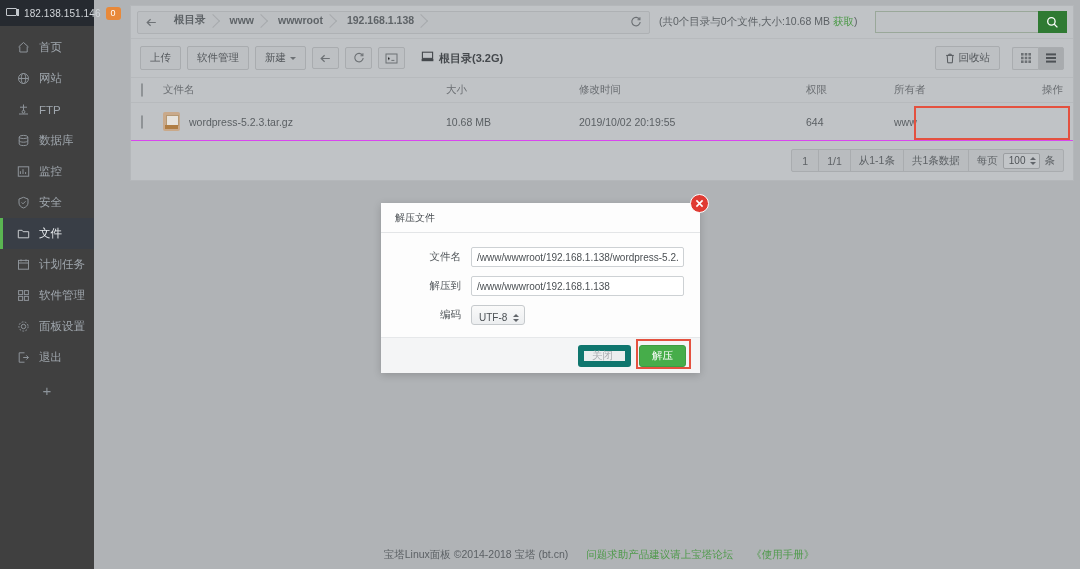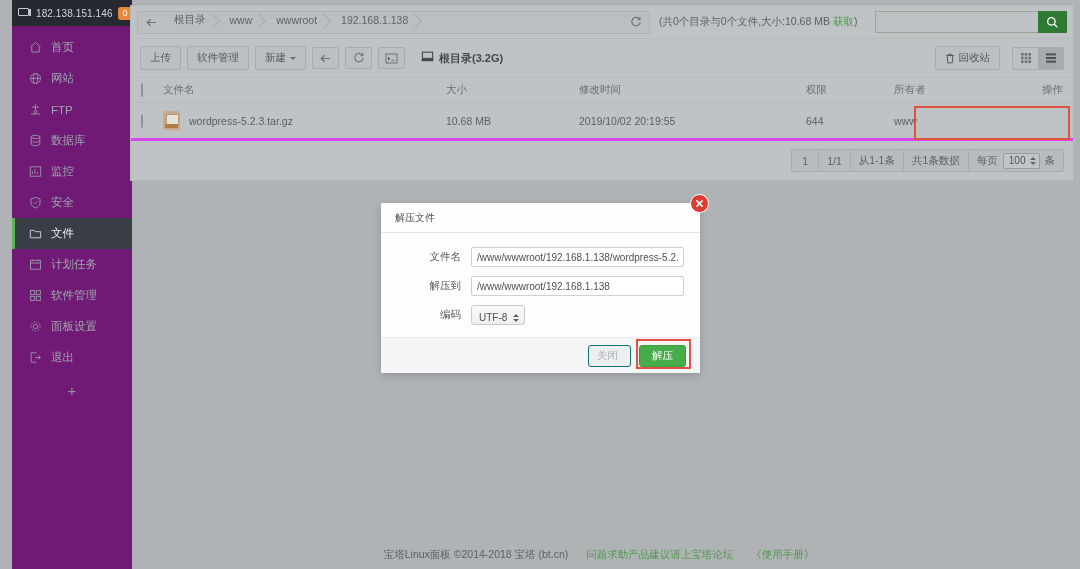--- a/index.html
+++ b/index.html
@@ -6,22 +6,22 @@
   html, body {
     width: 1080px; height: 569px;
     background: #aaadb0;
     font-family: "Liberation Sans", "DejaVu Sans", sans-serif;
     overflow: hidden;
   }
   .app { position: relative; width: 1080px; height: 569px; background: #b0b3b6; }
 
   
   .sidebar {
-    position: absolute; left: 12px; top: 0; width: 120px; height: 569px;
-    background: #701a75;
+    position: absolute; left: 0; top: 0; width: 94px; height: 569px;
+    background: #404040;
   }
   .sb-head {
     height: 26px; background: #262a30; display: flex; align-items: center;
     padding: 0 6px; gap: 5px;
   }
   .sb-ip { color: #d2d6da; font-size: 10px; letter-spacing: .1px; white-space: nowrap; }
   .sb-badge {
     margin-left: auto; background: #e8893a; color: #fff; font-size: 9px;
     border-radius: 3px; padding: 1px 5px; line-height: 11px;
   }
@@ -69,20 +69,21 @@
     position: relative;
   }
   .crumb-back {
     width: 26px; height: 21px; display: flex; align-items: center; justify-content: center;
     color: #6e7276; font-size: 11px; cursor: pointer;
   }
   .crumb {
     position: relative; height: 21px; display: flex; align-items: center;
     padding: 0 14px 4px 10px; color: #5e6367; font-size: 10.5px; cursor: pointer;
     white-space: nowrap;
+    font-weight: bold;
   }
   .crumb::after {
     content: ""; position: absolute; right: 2px; top: 4px; width: 9px; height: 9px;
     border-top: 1px solid #a7aaad; border-right: 1px solid #a7aaad; transform: rotate(45deg);
   }
   .crumb-refresh {
     margin-left: auto; width: 26px; height: 21px; display: flex; align-items: center;
     justify-content: center; color: #6b6f73; font-size: 12px; cursor: pointer;
   }
   .dirinfo { margin-left: 9px; font-size: 10.5px; color: #5c6165; white-space: nowrap; }
@@ -129,21 +130,21 @@
   .viewbtn:first-child { border-radius: 2px 0 0 2px; border-right: none; }
   .viewbtn:last-child { border-radius: 0 2px 2px 0; background: #a8abae; }
 
   
   .tbl { width: 100%; }
   .thead, .trow {
     display: flex; align-items: center; height: 25px; padding: 0 10px;
     font-size: 10.5px; color: #6a6e72;
   }
   .thead { border-bottom: 1px solid #b7babd; }
-  .trow { height: 38px; color: #5a5f63; border-bottom: 3px solid #d946ef; position: relative; }
+  .trow { height: 38px; color: #5a5f63; border-bottom: 1px solid #d946ef; position: relative; }
   .c-chk { width: 22px; flex: 0 0 auto; }
   .chkbox {
     width: 9px; height: 9px; border: 1px solid #8f9396; background: #c4c7ca;
     border-radius: 1px; cursor: pointer;
   }
   .c-name { width: 283px; flex: 0 0 auto; display: flex; align-items: center; gap: 9px; }
   .c-size { width: 133px; flex: 0 0 auto; }
   .c-time { width: 227px; flex: 0 0 auto; }
   .c-perm { width: 88px; flex: 0 0 auto; }
   .c-owner { width: 125px; flex: 0 0 auto; }
@@ -222,21 +223,21 @@
   }
   .modal-foot {
     position: absolute; left: 0; right: 0; bottom: 0; height: 36px; background: #f4f5f6;
     border-top: 1px solid #e6e8ea; display: flex; align-items: center;
     justify-content: flex-end; padding-right: 14px; gap: 8px;
   }
   .mbtn {
     height: 22px; border-radius: 3px; font-size: 10.5px; display: flex; align-items: center;
     justify-content: center; padding: 0 12px; cursor: pointer;
   }
-  .mbtn.close { background: #eceeef; color: #a8acb0; border: 1px solid #0f766e; padding-left: 8px; }
+  .mbtn.close { background: #eceeef; color: #a8acb0; border: 6px solid #0f766e; padding-left: 8px; }
   .mbtn.ok { background: #46ad4a; color: #fff; border: 1px solid #3f9c43; }
   .redbox-btn {
     position: absolute; right: 9px; bottom: 4px; width: 55px; height: 30px;
     border: 2px solid #e4513f;
   }
 
   
   .footer {
     position: absolute; left: 118px; right: 0; bottom: 0; height: 28px;
     display: flex; align-items: center; justify-content: center; gap: 18px;

